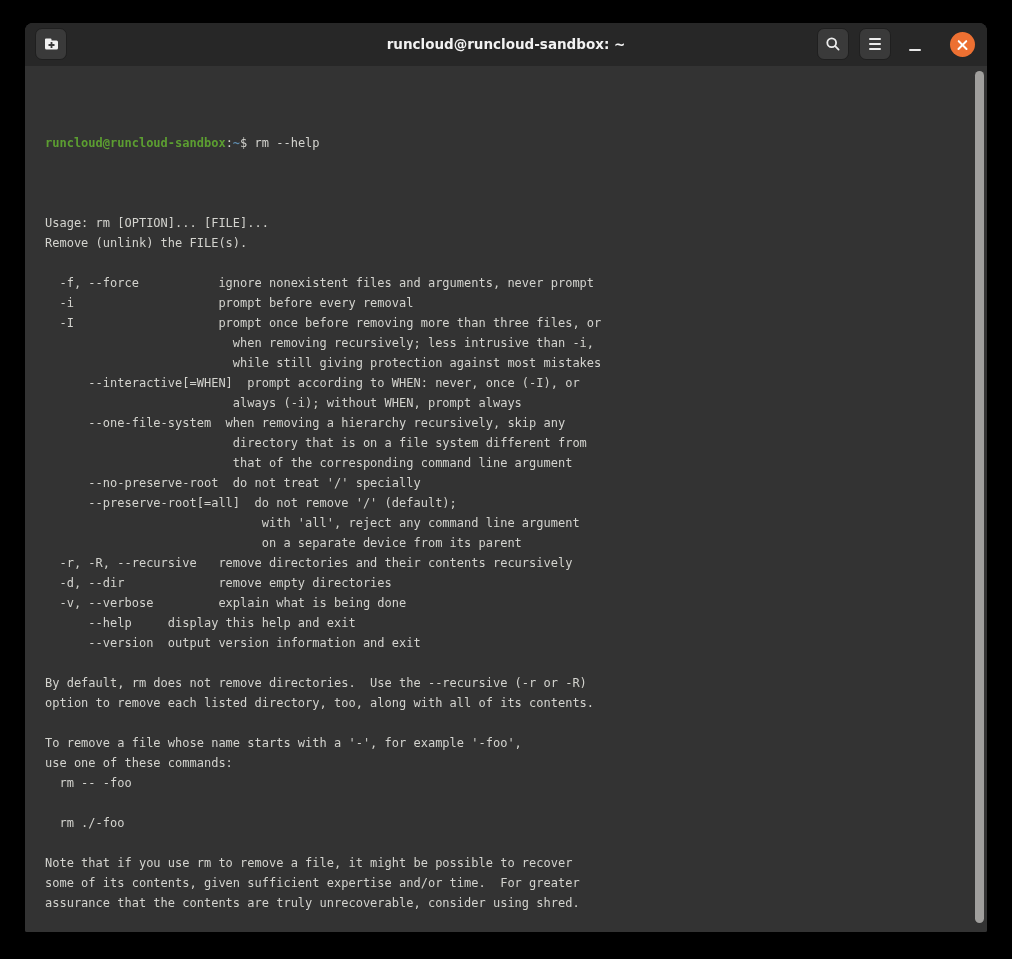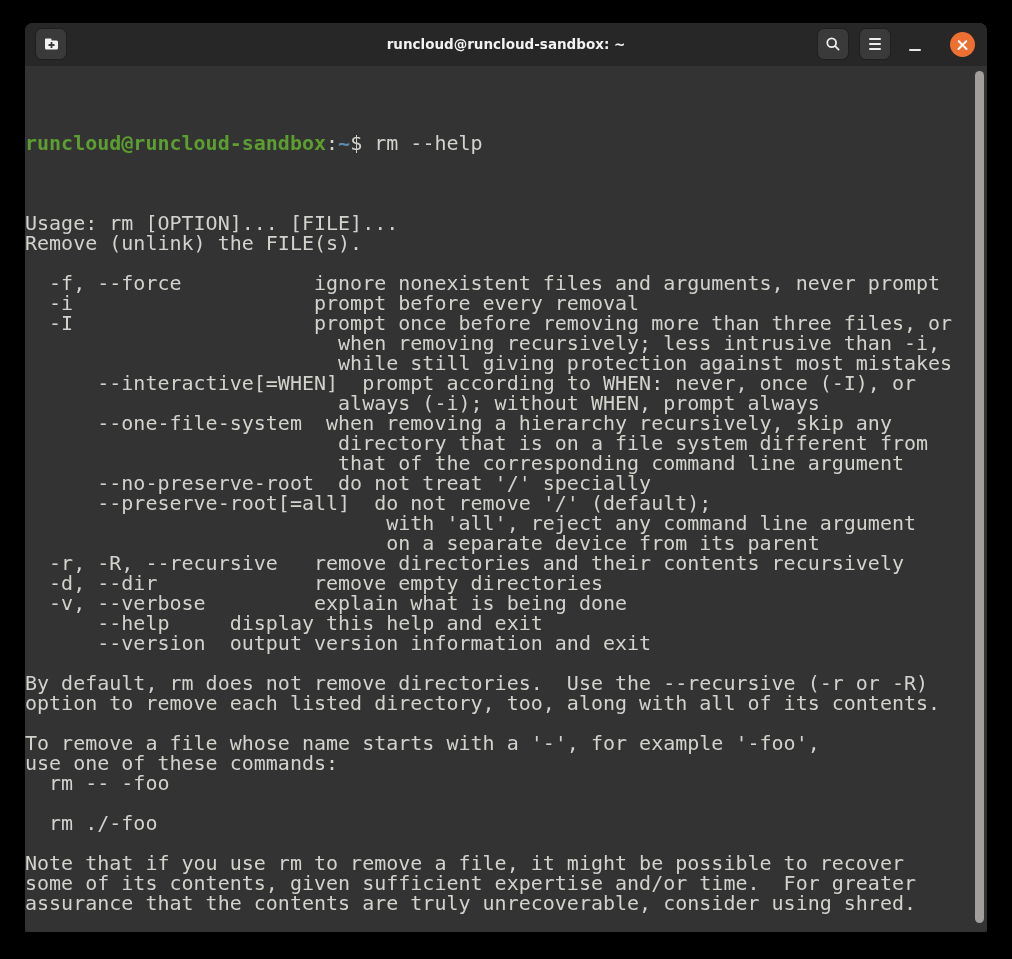--- a/index.html
+++ b/index.html
@@ -63,23 +63,23 @@
     display:flex;align-items:center;justify-content:center;
     color:#f2f2f2;font-size:13.5px;font-weight:bold;
     font-family:"DejaVu Sans",sans-serif;
     pointer-events:none;
   }
 
   
   .screen{
     position:absolute;left:0;top:43px;right:0;bottom:0;
     background:var(--terminal-bg);
-    padding:7px 0;
+    padding:7px 20px;
     font-family:"DejaVu Sans Mono",monospace;
-    font-size:20px;line-height:20px;
+    font-size:12px;line-height:20px;
     color:var(--terminal-fg);
     white-space:pre;
     overflow:hidden;
   }
   .c-user{color:var(--prompt-user);font-weight:bold;}
   .c-path{color:var(--prompt-path);font-weight:bold;}
   .prompt-line{white-space:pre;}
   .output-block{white-space:pre;}
 
   

